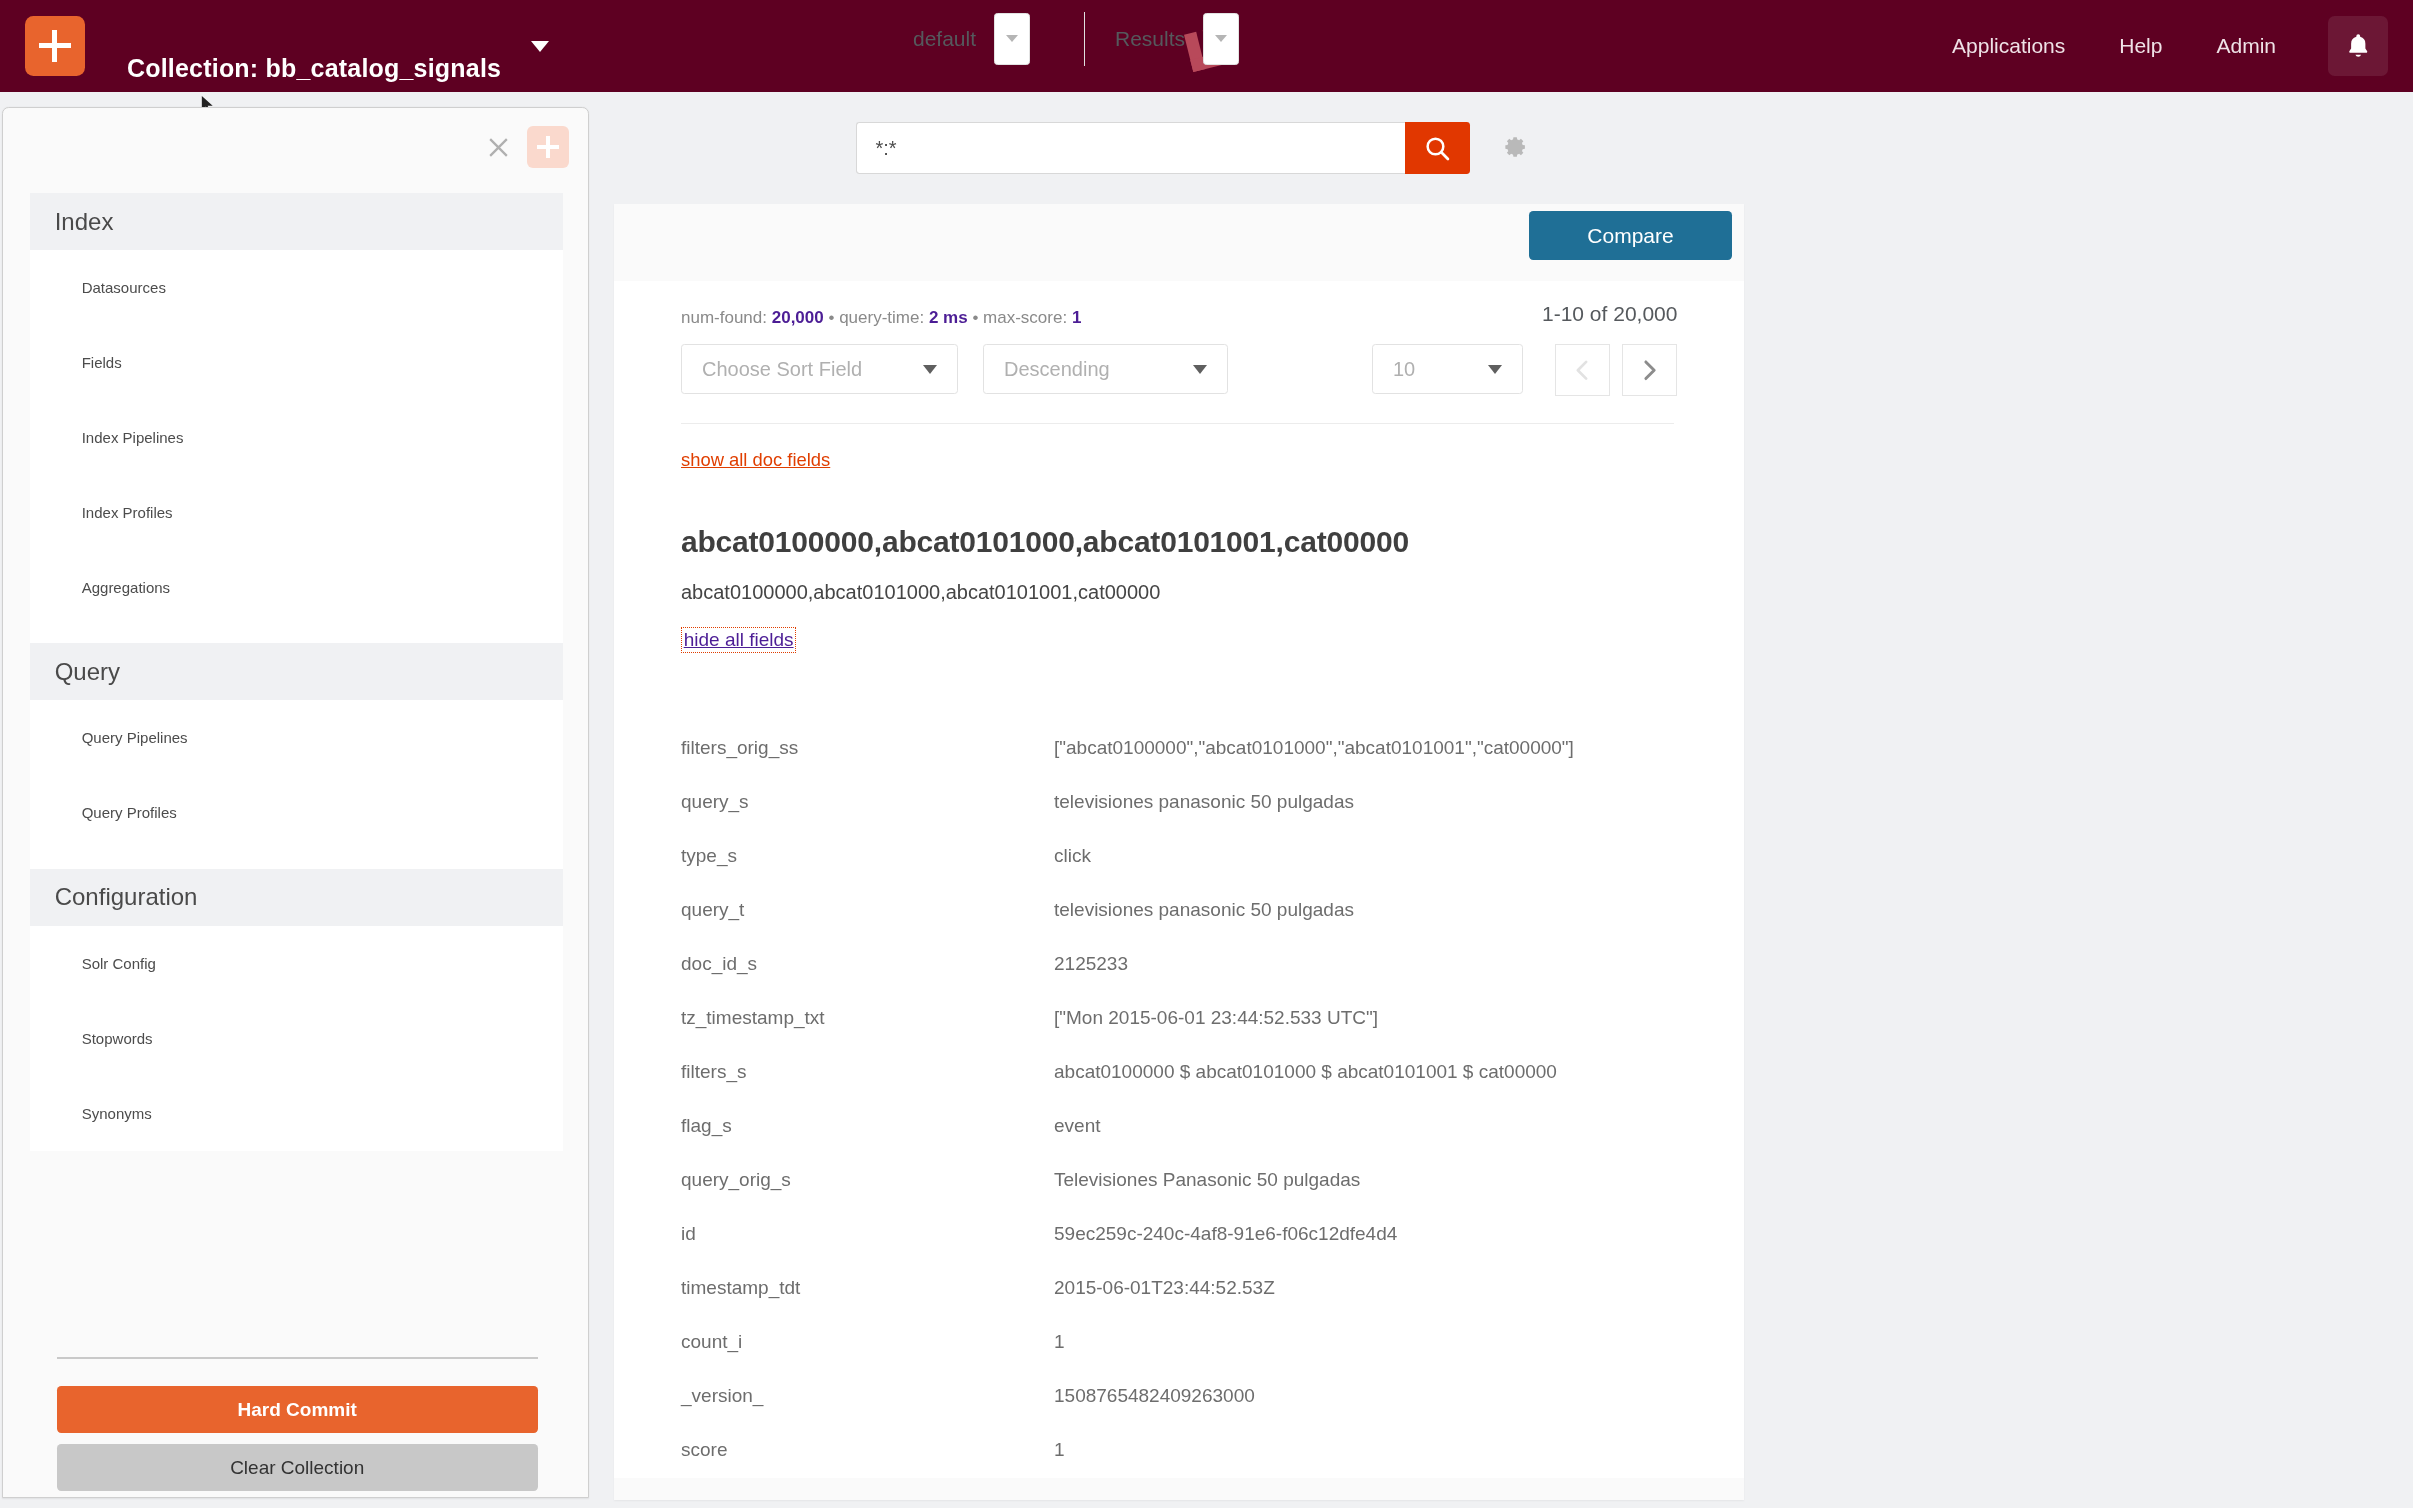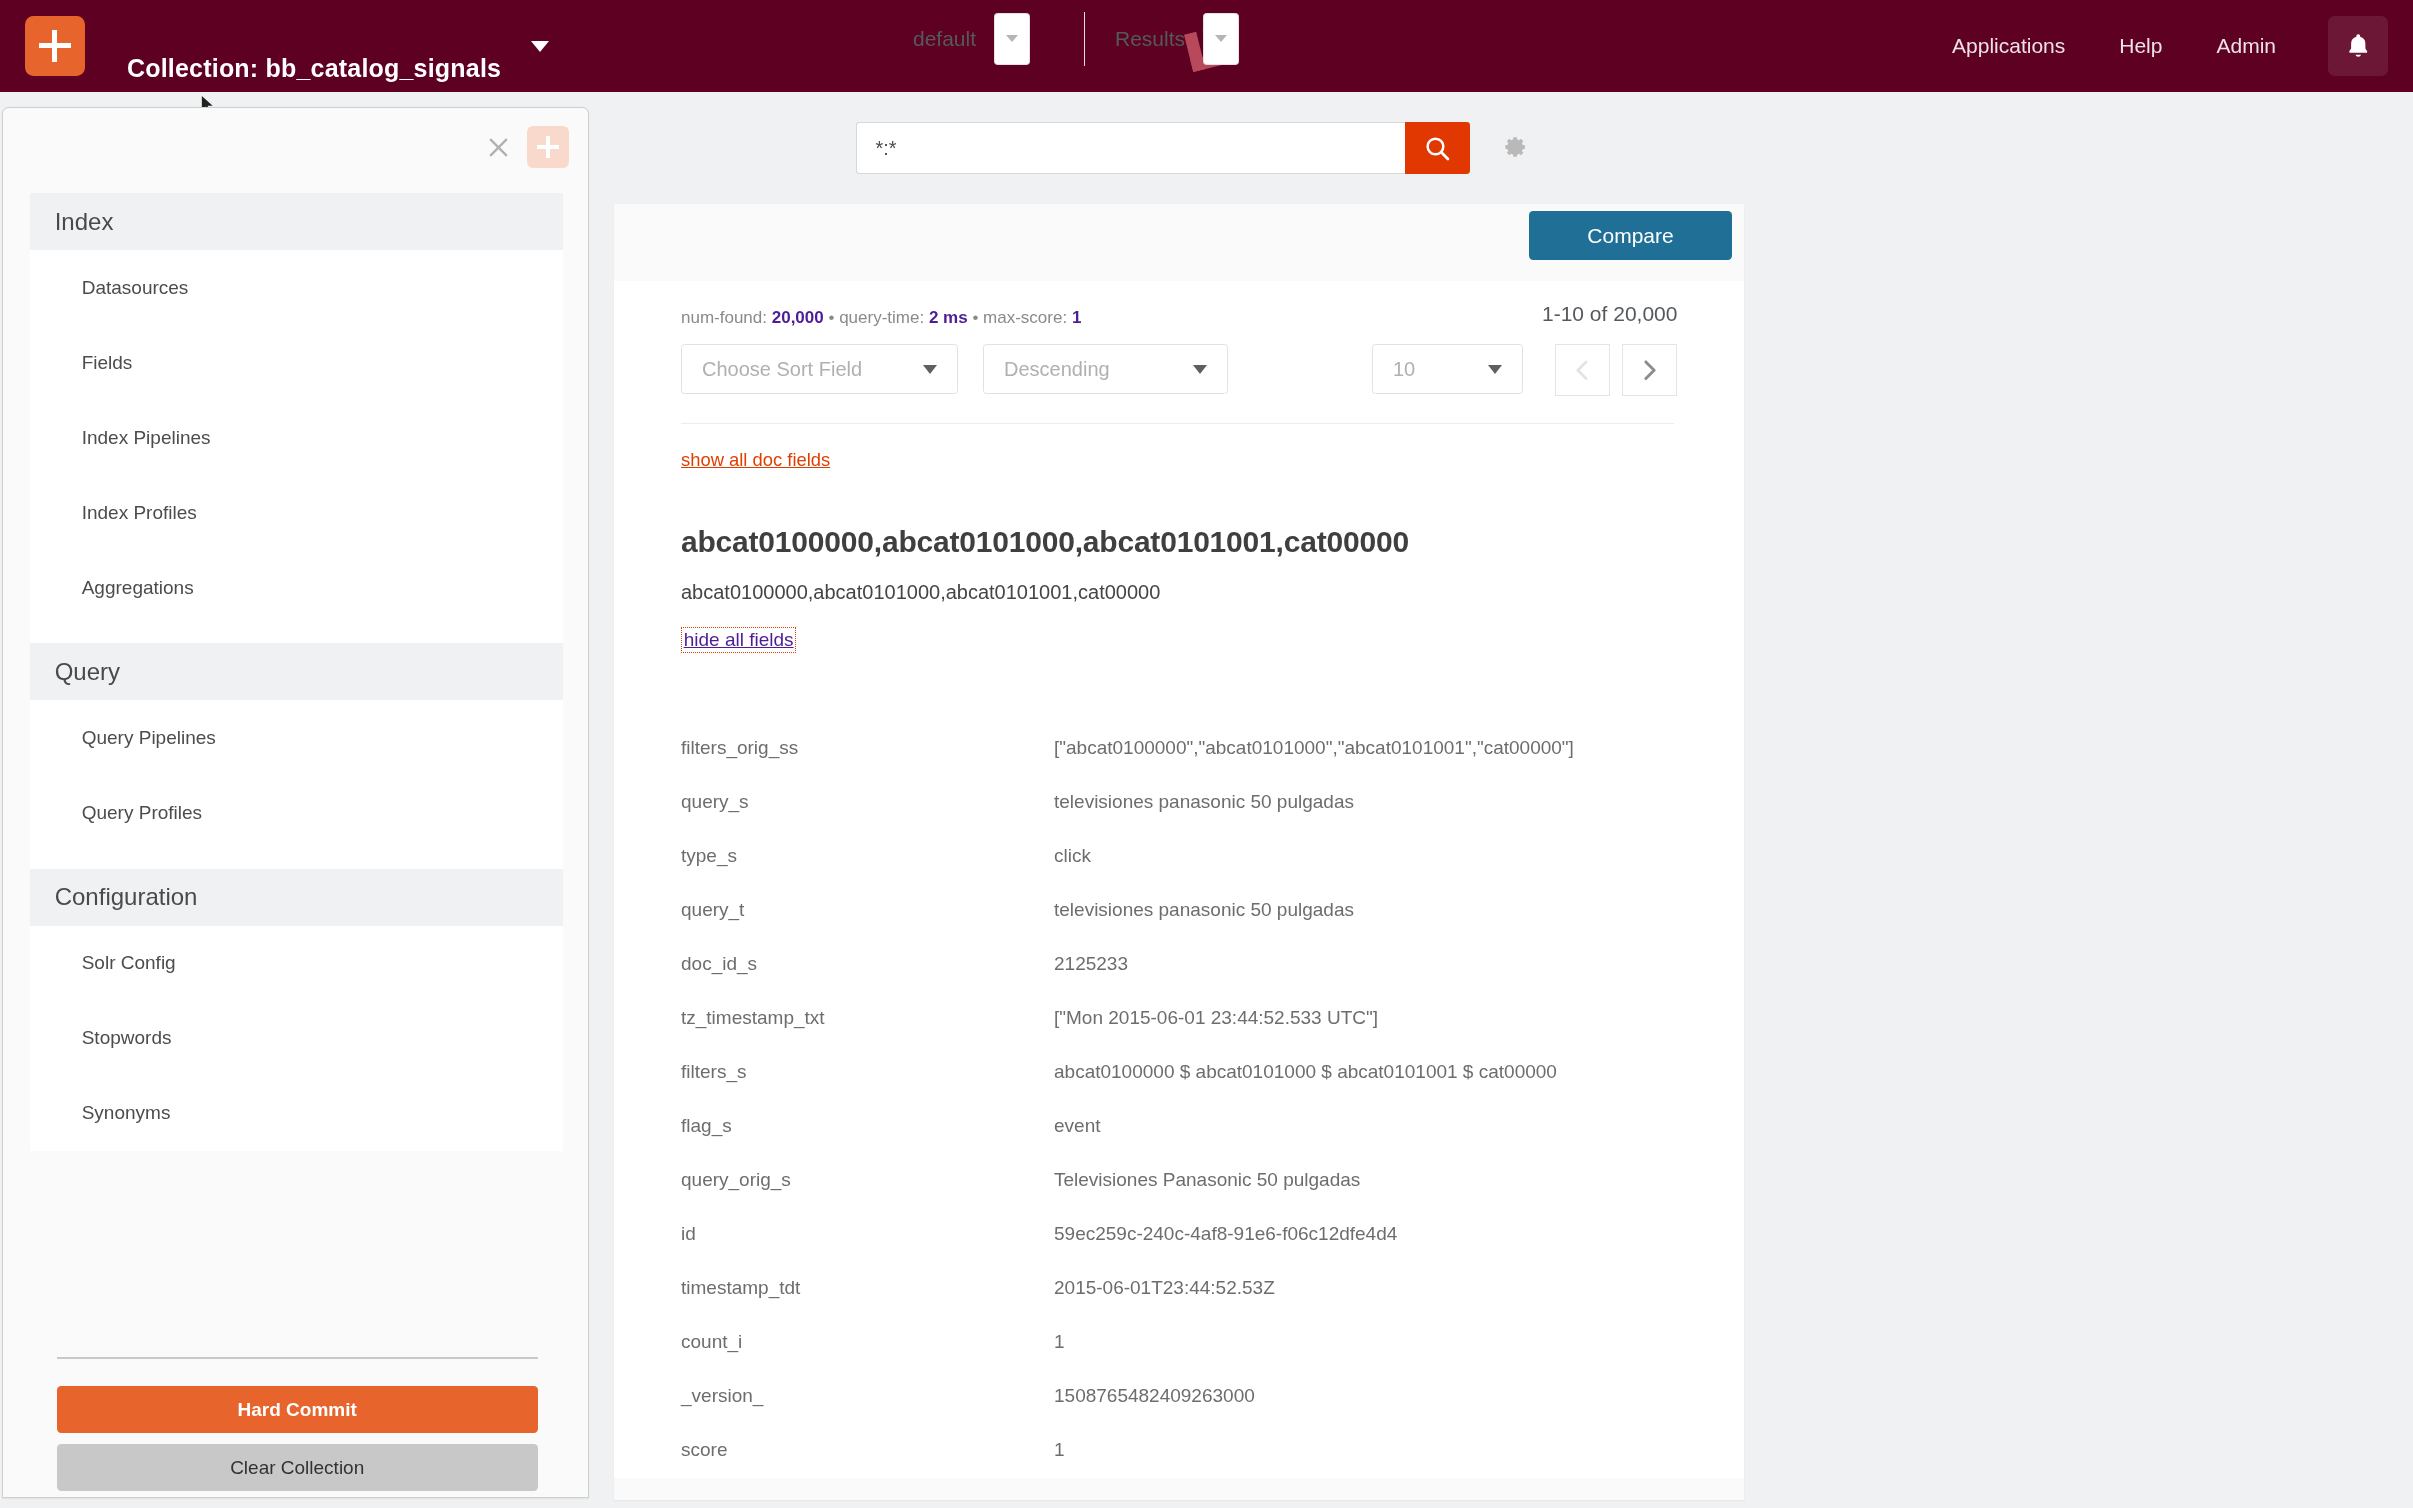--- a/index.html
+++ b/index.html
@@ -131,21 +131,21 @@
     font-weight: normal;
   }
   .nav-group-items { background: #ffffff; }
   .nav-item {
     height: 75px;
     display: flex; align-items: center;
     padding-left: 52px;
     cursor: pointer;
   }
   .nav-item-label {
-    font-size: 19px;
+    font-size: 15px;
     color: #4c4c4c;
   }
   .nav-group-items.pad-bottom { padding-bottom: 18.4px; }
 
   #panel-divider {
     position: absolute; left: 54px; top: 1249px;
     width: 481px; height: 1.7px; background: #c9c9c9;
   }
   #hard-commit-btn {
     position: absolute; left: 54px; top: 1278px;

